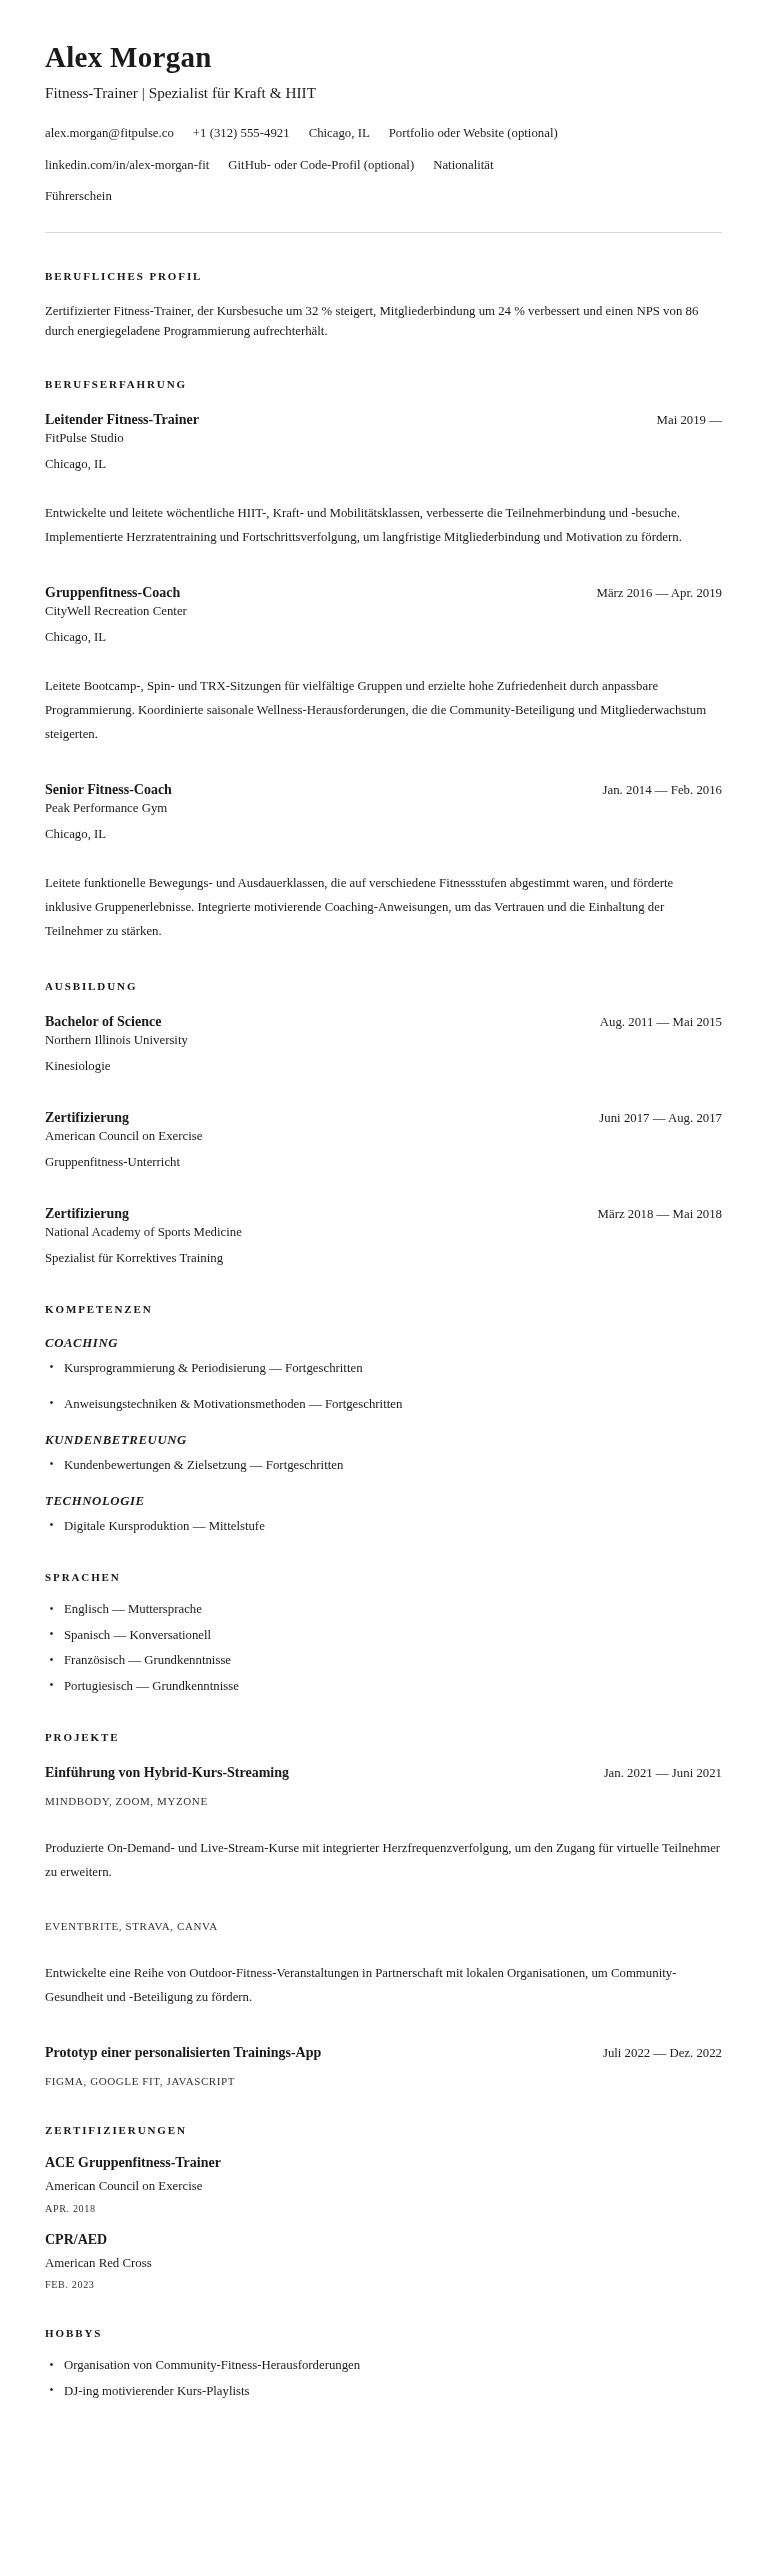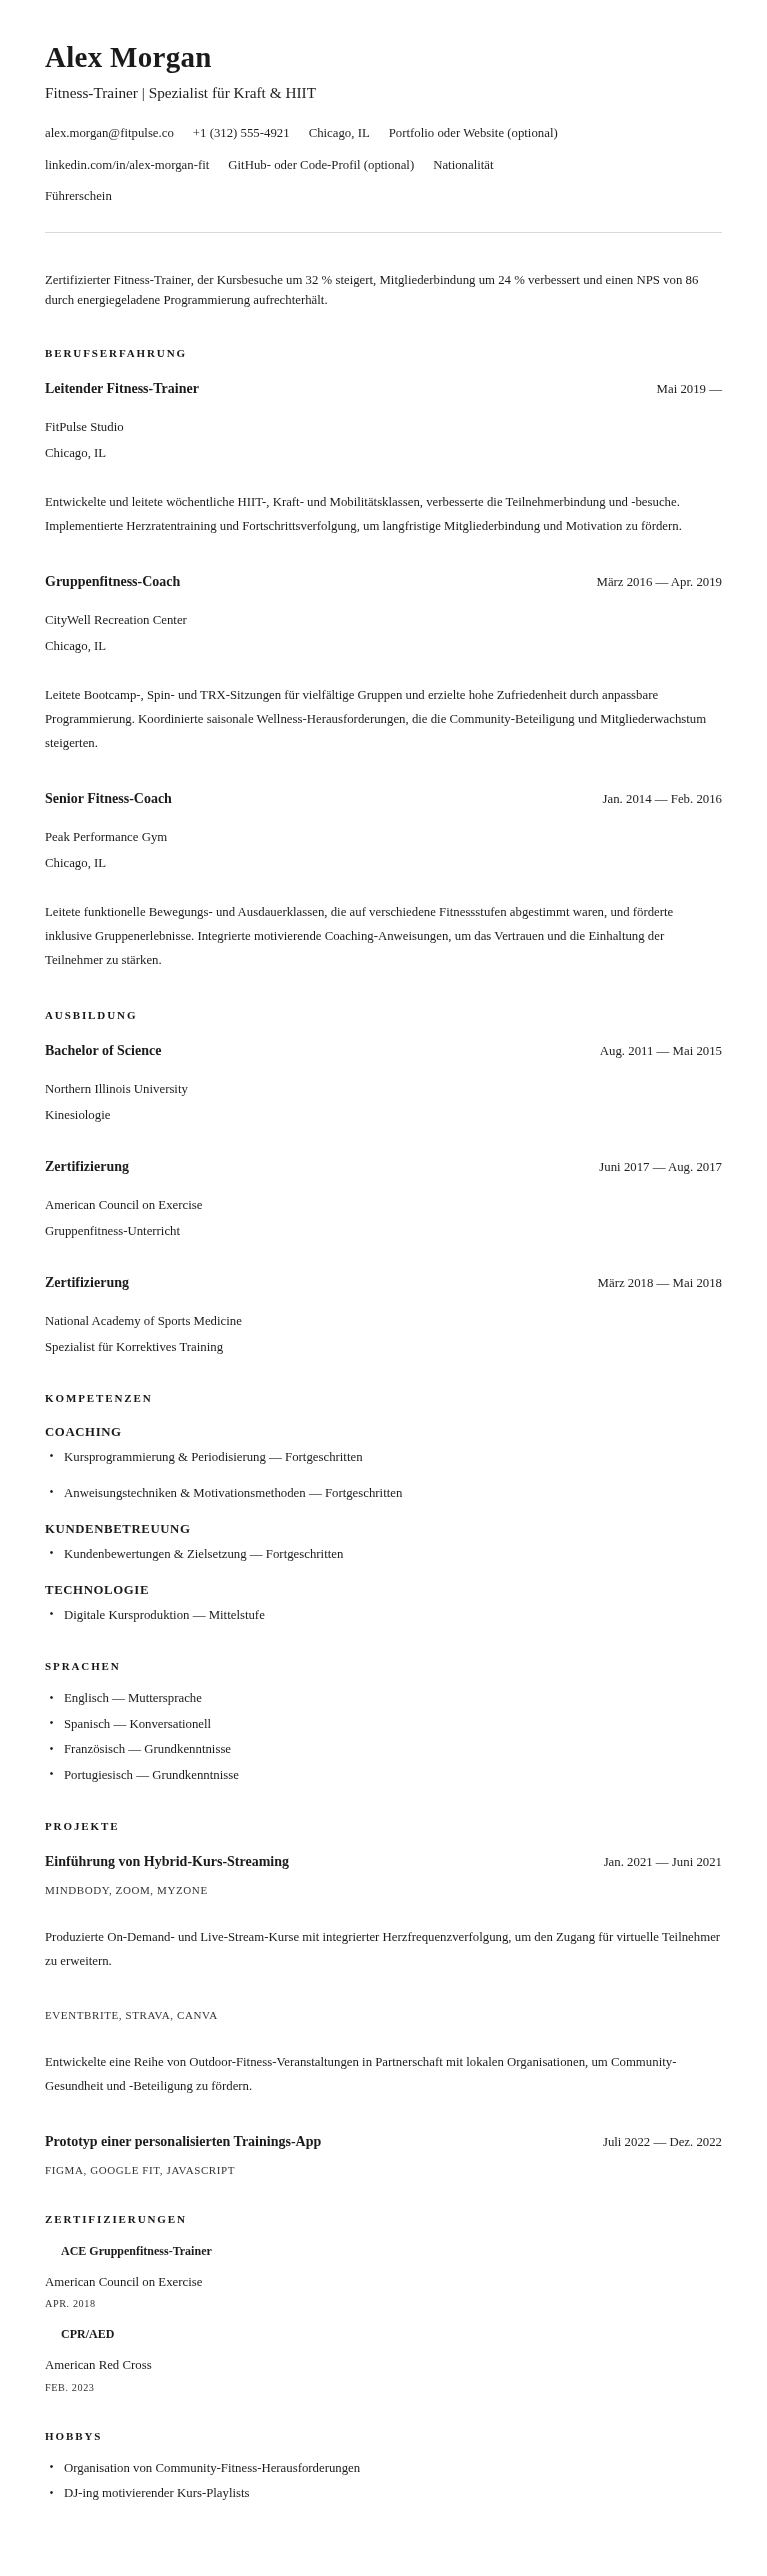--- a/index.html
+++ b/index.html
@@ -73,21 +73,21 @@
     font-weight: 700;
     margin: 0;
   }
   .entry-dates {
     font-size: 12.8px;
     font-weight: 400;
     color: #222222;
     white-space: nowrap;
     text-align: center;
   }
-  .entry-sub { font-size: 12.8px; margin-top: 23px; }
+  .entry-sub { font-size: 12.8px; margin-top: 3px; }
   .entry-sub2 { font-size: 12.8px; margin-top: 11px; }
   .entry-desc {
     font-size: 12.8px;
     line-height: 24px;
     margin-top: 29px;
     max-width: 681px;
   }
   .entry-tools {
     font-size: 11px;
     letter-spacing: 0.6px;
@@ -95,20 +95,21 @@
     color: #333333;
   }
 
   
   .skill-group { margin-top: 20.5px; }
   .skill-category {
     font-size: 12.8px;
     font-weight: 700;
     letter-spacing: 0.6px;
     margin: 0;
+    font-style: italic;
   }
   ul.bullet-list {
     list-style: none;
     margin: 3.8px 0 0 0;
     padding: 0;
   }
   ul.bullet-list li {
     position: relative;
     padding-left: 19px;
     font-size: 12.8px;
@@ -119,21 +120,21 @@
     content: "\2022";
     position: absolute;
     left: 4.5px;
     top: 0.6px;
     font-size: 11.5px;
     color: #1b1b1b;
   }
 
   
   .cert-entry { margin-top: 18px; }
-  .cert-name { font-size: 12px; font-weight: 700; margin: 16px; }
+  .cert-name { font-size: 14px; font-weight: 700; margin: 0; }
   .cert-issuer { font-size: 12.8px; margin-top: 8.3px; }
   .cert-date {
     font-size: 10.2px;
     letter-spacing: 0.6px;
     margin-top: 8.3px;
     color: #333333;
   }
 </style>
 </head>
 <body>
@@ -158,20 +159,21 @@
       </div>
       <div class="contact-row">
         <span>Führerschein</span>
       </div>
     </div>
 
     <hr class="divider">
   </header>
 
   <section class="section">
+    <h2 class="section-heading">BERUFLICHES PROFIL</h2>
     <p class="profile-text">Zertifizierter Fitness-Trainer, der Kursbesuche um 32 % steigert, Mitgliederbindung um 24 % verbessert und einen NPS von 86 durch energiegeladene Programmierung aufrechterhält.</p>
   </section>
 
   <section class="section">
     <h2 class="section-heading">BERUFSERFAHRUNG</h2>
 
     <div class="entry">
       <div class="entry-header">
         <h3 class="entry-title">Leitender Fitness-Trainer</h3>
         <span class="entry-dates">Mai 2019 —</span>

